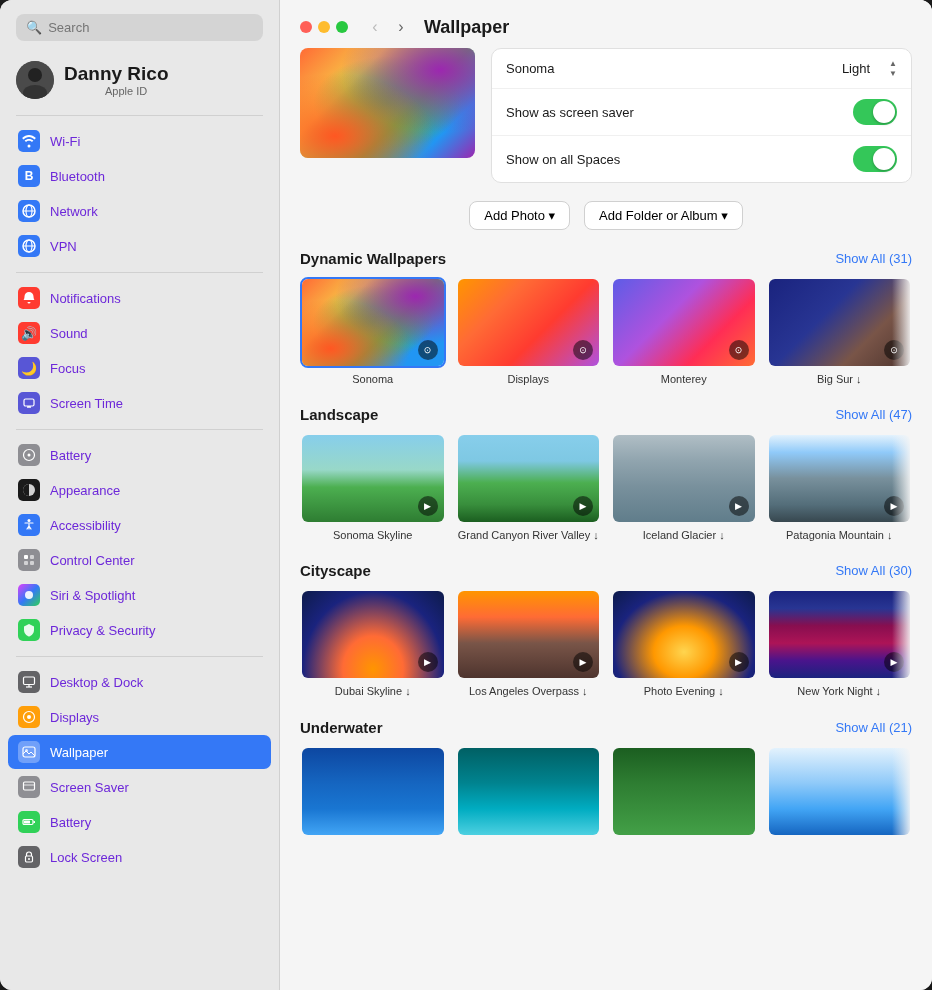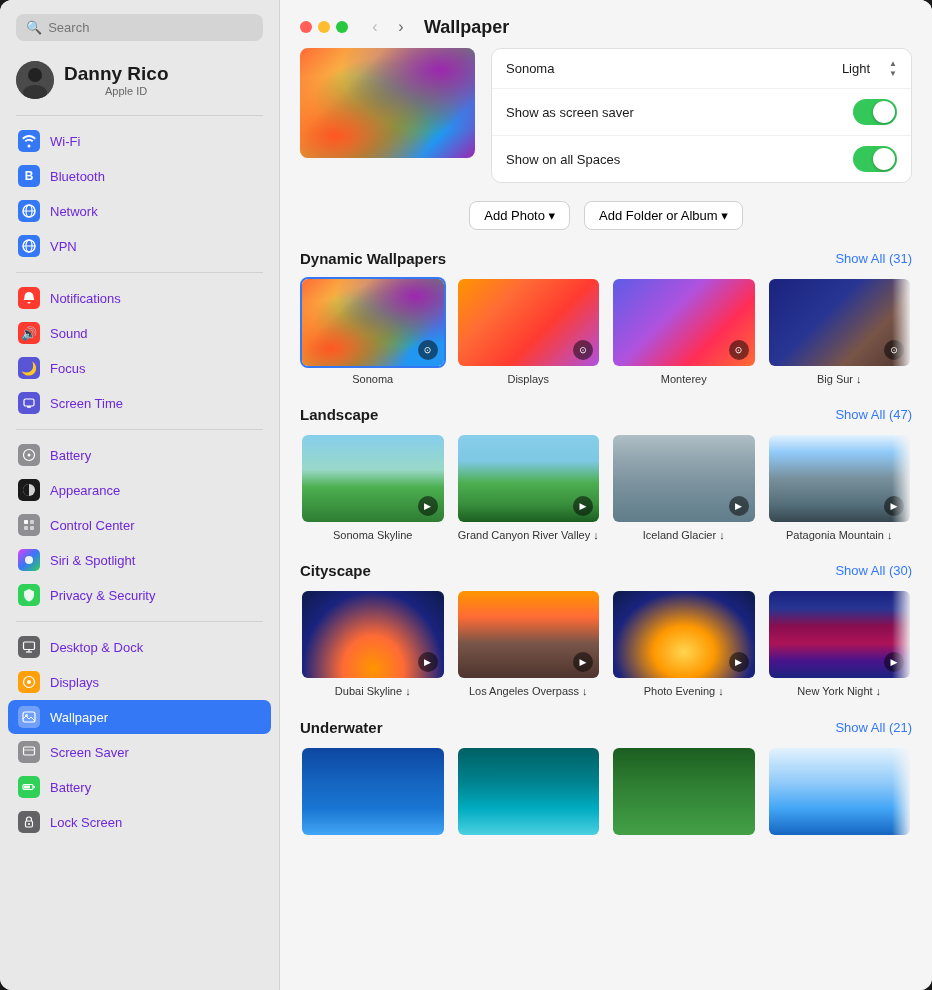--- a/index.html
+++ b/index.html
@@ -493,20 +493,29 @@
       <div class="sidebar-item">
         <div class="sidebar-icon icon-appearance">
           <svg width="14" height="14" viewBox="0 0 14 14">
               <circle cx="7" cy="7" r="6" fill="white" opacity="0.8"></circle>
               <path d="M7 1v12A6 6 0 017 1z" fill="#1a1a1a"></path>
             </svg>
         </div>
         <span class="sidebar-label">Appearance</span>
       </div>
       <div class="sidebar-item">
+        <div class="sidebar-icon icon-accessibility">
+          <svg width="14" height="14" viewBox="0 0 14 14" fill="white">
+              <circle cx="7" cy="2.5" r="1.5" fill="white"></circle>
+              <path d="M3 5h8M7 6v5M5 11l2-3 2 3" stroke="white" stroke-width="1.2" fill="none" stroke-linecap="round"></path>
+            </svg>
+        </div>
+        <span class="sidebar-label">Accessibility</span>
+      </div>
+      <div class="sidebar-item">
         <div class="sidebar-icon icon-controlcenter">
           <svg width="14" height="14" viewBox="0 0 14 14" fill="white">
               <rect x="2" y="2" width="4" height="4" rx="1" fill="white"></rect>
               <rect x="8" y="2" width="4" height="4" rx="1" fill="white" opacity="0.6"></rect>
               <rect x="2" y="8" width="4" height="4" rx="1" fill="white" opacity="0.6"></rect>
               <rect x="8" y="8" width="4" height="4" rx="1" fill="white" opacity="0.6"></rect>
             </svg>
         </div>
         <span class="sidebar-label">Control Center</span>
       </div>

